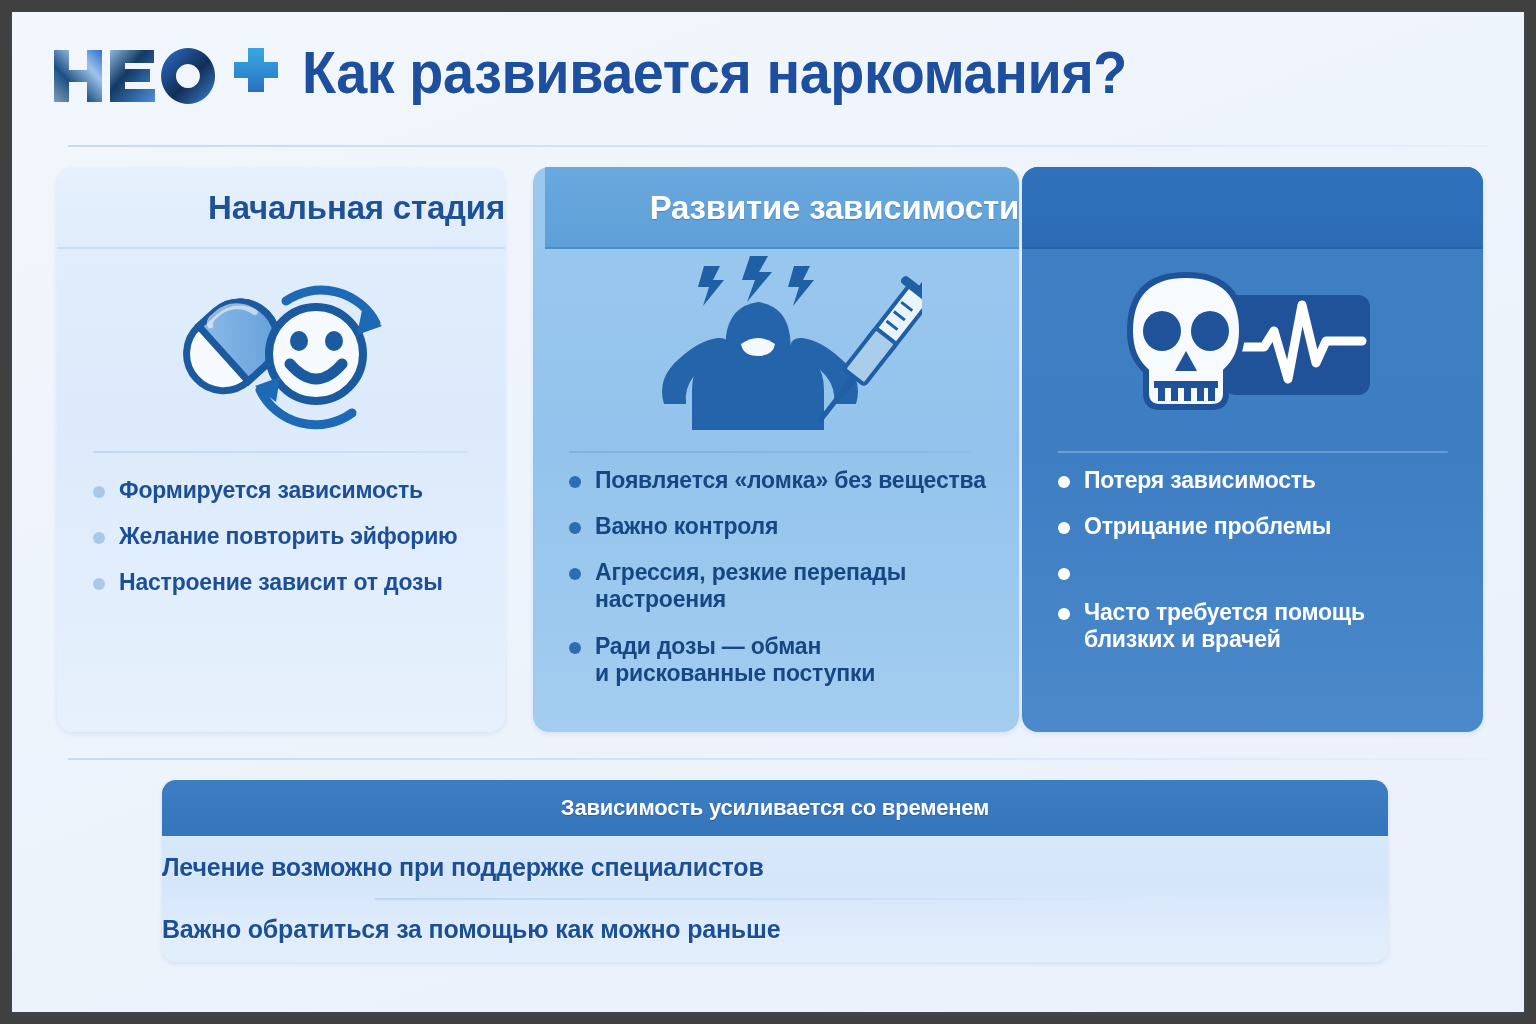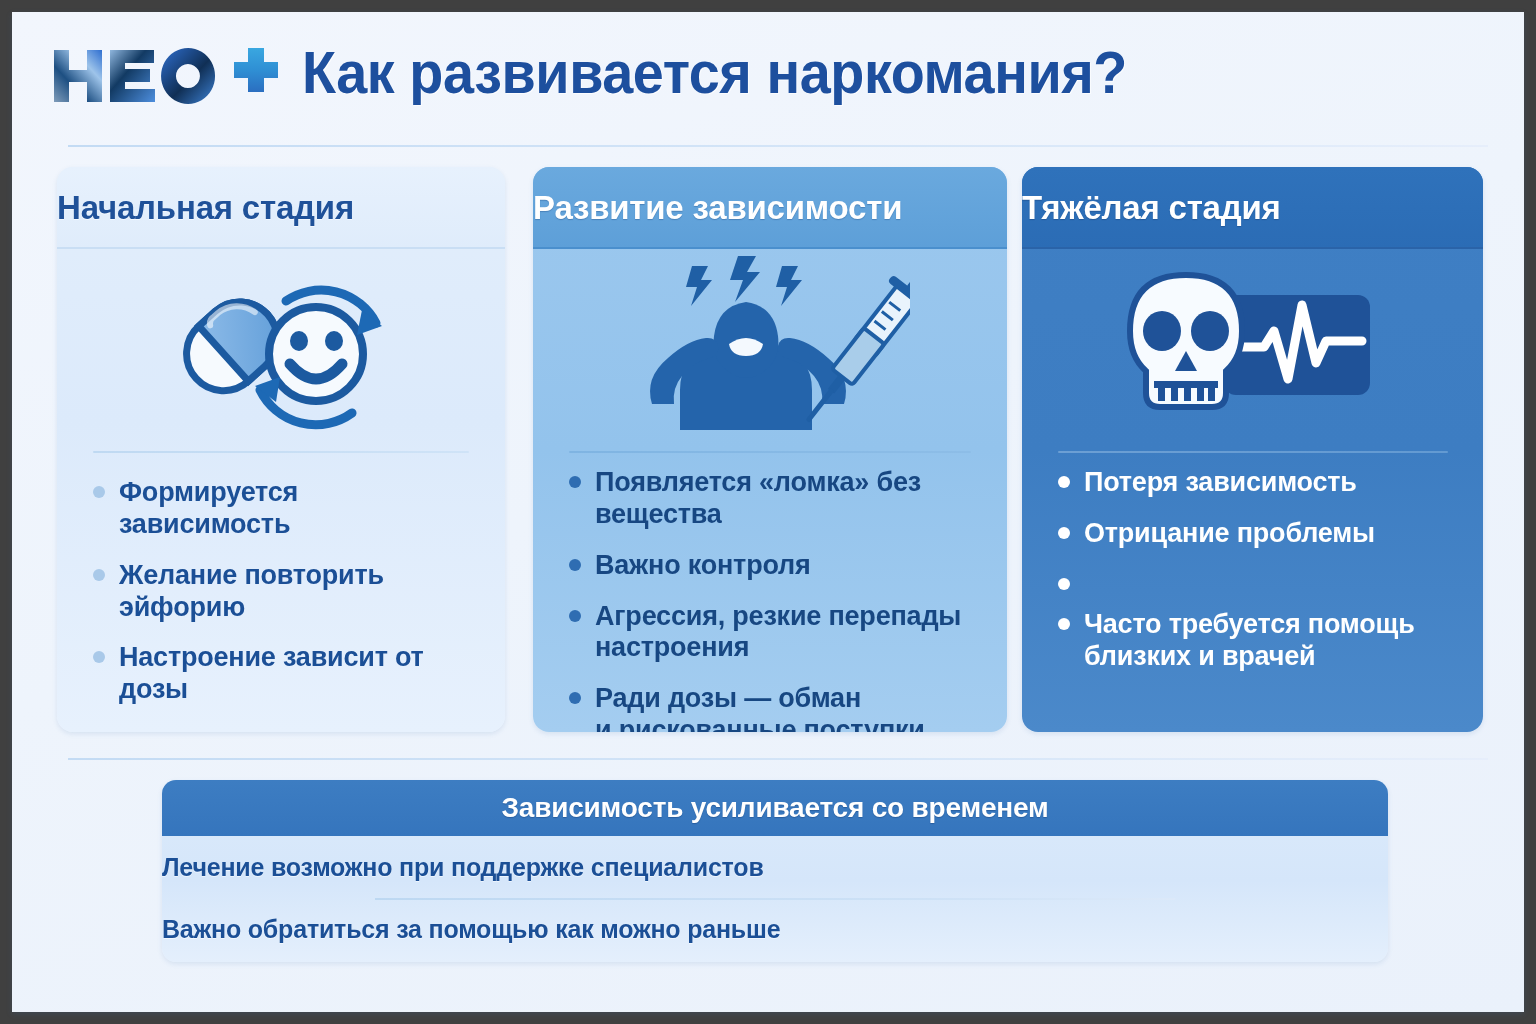--- a/index.html
+++ b/index.html
@@ -88,28 +88,28 @@
     width: 448px;
     height: 565px;
     border-radius: 16px;
     overflow: hidden;
     box-shadow: 0 2px 5px rgba(70,120,180,.14);
   }
   #card-1 { left: 45px;   background: linear-gradient(180deg,#e2eefb 0%, #dceafb 45%, #e7f1fd 100%); }
   #card-2 { left: 521px;  background: linear-gradient(180deg,#9cc8ee 0%, #93c3ec 50%, #a4cdf0 100%); }
   #card-3 { left: 1010px; background: linear-gradient(180deg,#3f7fc4 0%, #3d7dc2 50%, #4b89ca 100%); }
   #card-3 { width: 461px; }
-  #card-2 { width: 474px; }
+  #card-2 { width: 474px; padding-left: 12px; }
 
   .card-header {
     position: relative;
     height: 82px;
     display: flex;
     align-items: center;
-    justify-content: flex-start;
+    justify-content: flex-end;
     box-sizing: border-box;
   }
   #card-1 .card-header { background: linear-gradient(180deg,#e7f1fd 0%, #dfecfb 100%); }
   #card-2 .card-header { background: linear-gradient(180deg,#6aa9de 0%, #5d9fd8 100%); }
   #card-3 .card-header { background: linear-gradient(180deg,#2f72bb 0%, #2b6cb5 100%); }
 
   .card-header-text {
     font-size: 33px;
     font-weight: bold;
     white-space: nowrap;
@@ -165,21 +165,21 @@
     height: 12px;
     border-radius: 50%;
     margin-top: 9px;
     margin-right: 14px;
   }
   #card-1 .dot { background: #a9c9e9; }
   #card-2 .dot { background: #2f6db2; }
   #card-3 .dot { background: #ffffff; }
 
   .bullet .btext {
-    font-size: 27px;
+    font-size: 23px;
     font-weight: bold;
     line-height: 1.18;
     letter-spacing: -0.2px;
   }
   #card-1 .btext { color: #1b4f96; }
   #card-2 .btext { color: #174782; }
   #card-3 .btext { color: #ffffff; }
 
   
   .hr-mid {
@@ -205,21 +205,21 @@
   }
   #footer-banner {
     height: 56px;
     background: linear-gradient(180deg,#3d7dc2 0%, #3575bd 100%);
     display: flex;
     align-items: center;
     justify-content: center;
   }
   #footer-banner-text {
     color: #ffffff;
-    font-size: 28px;
+    font-size: 22px;
     font-weight: bold;
     letter-spacing: -0.2px;
     text-shadow: 0 1px 1px rgba(15,50,100,.35);
     white-space: nowrap;
   }
   .footer-line {
     height: 62px;
     display: flex;
     align-items: center;
     justify-content: flex-start;
@@ -398,21 +398,20 @@
             <span class="btext">
               <span>Ради дозы — обман</span><br>
               <span>и рискованные поступки</span>
             </span>
           </div>
         </div>
       </div>
 
       <div class="card" id="card-3">
         <div class="card-header">
-          <span class="card-header-text">Тяжёлая стадия</span>
           <div class="card-header-rule"></div>
         </div>
 
         <div class="icon-area">
           <svg width="270" height="160" viewBox="0 0 270 160" xmlns="http://www.w3.org/2000/svg">
 
             <rect x="106" y="26" width="146" height="100" rx="12" fill="#1f5298"></rect>
             <path d="M122 78 h24 l10 -16 l14 48 l14 -74 l14 58 l10 -22 h36" fill="none" stroke="#ffffff" stroke-width="9" stroke-linecap="round" stroke-linejoin="round"></path>
 
             <g>

